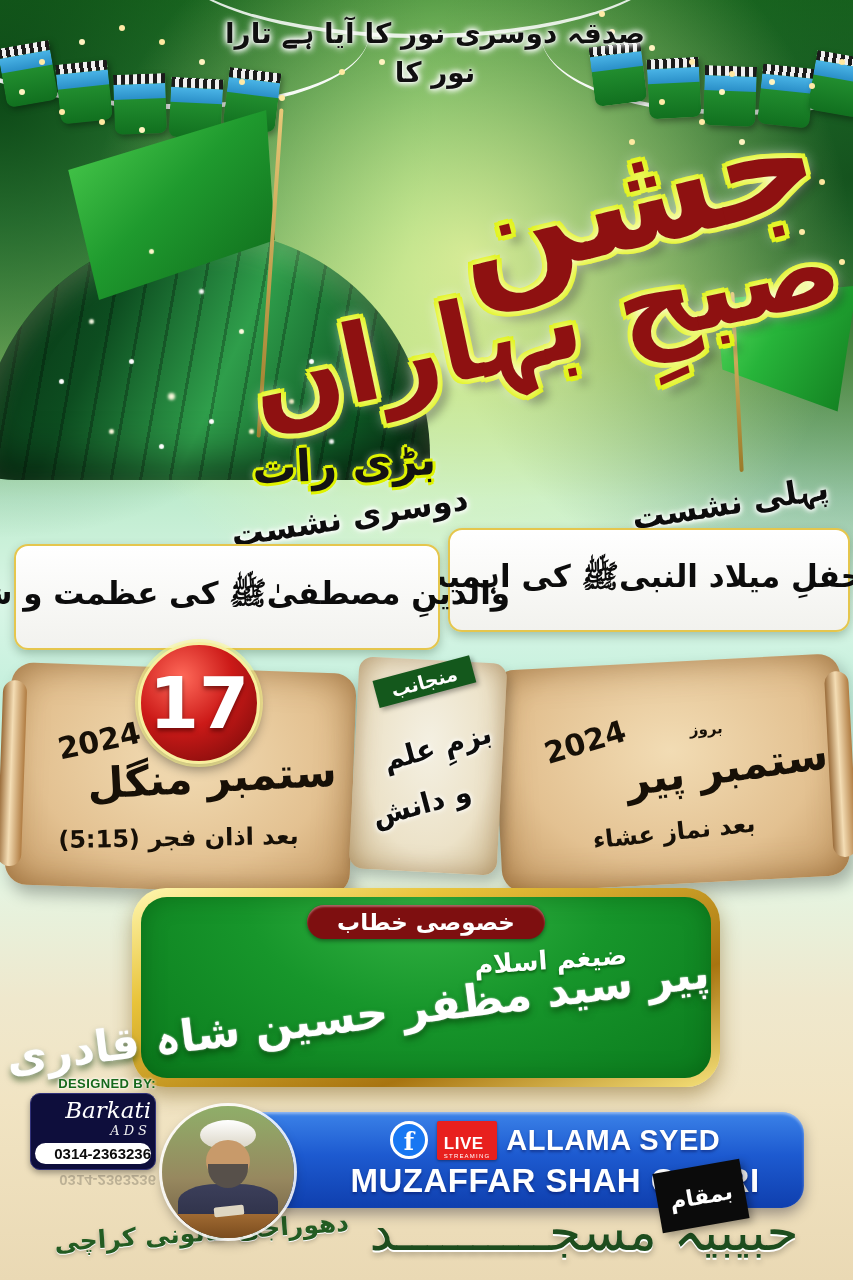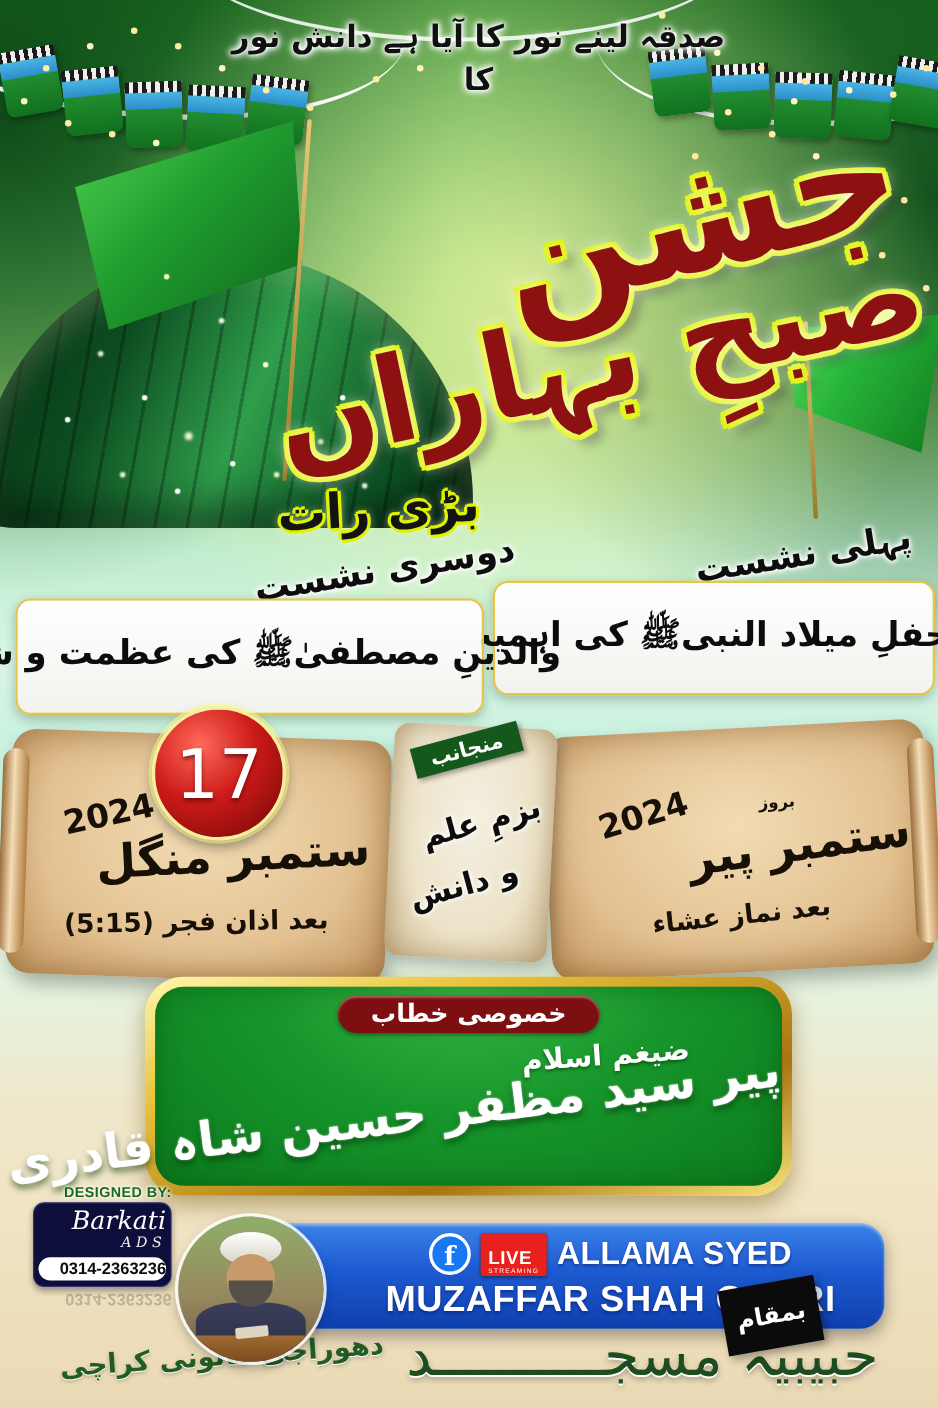--- a/index.html
+++ b/index.html
@@ -122,21 +122,21 @@
   .scroll-right{left:497px;top:662px;width:348px;height:222px;transform:rotate(-3deg);}
   .scroll-right::before{right:-8px;}
   .scroll-left{left:8px;top:668px;width:345px;height:222px;transform:rotate(2deg);}
   .scroll-left::before{left:-8px;}
   .day-circle{position:absolute;width:116px;height:116px;border-radius:50%;z-index:6;
     background:radial-gradient(circle at 35% 28%,#ff6a5a 0%,#cc1a18 45%,#6e0808 100%);
     border:3px solid #f7ef9e;box-shadow:0 0 0 3px rgba(255,255,140,.5),0 6px 12px rgba(0,0,0,.4);
     display:flex;align-items:center;justify-content:center;}
   .dc-right{left:588px;top:642px;}
   .dc-left{left:138px;top:642px;}
-  .day-num{font-size:62px;font-weight:normal;color:#fff;text-shadow:0 3px 4px rgba(60,0,0,.6);}
+  .day-num{font-size:72px;font-weight:bold;color:#fff;text-shadow:0 3px 4px rgba(60,0,0,.6);}
   .scroll .yr{position:absolute;left:48px;top:58px;font-size:30px;font-weight:bold;color:#171007;
     transform:rotate(-14deg);}
   .scroll .pfx{position:absolute;right:120px;top:60px;font-size:15px;font-weight:bold;color:#171007;}
   .scroll .mw{position:absolute;right:16px;top:84px;font-size:42px;font-weight:bold;color:#171007;
     transform:rotate(-5deg);white-space:nowrap;}
   .scroll .tm{position:absolute;left:0;right:0;top:156px;text-align:center;font-size:24px;
     font-weight:bold;color:#171007;transform:rotate(-3deg);white-space:nowrap;}
 
   .org-scroll{position:absolute;left:354px;top:660px;width:148px;height:212px;border-radius:14px;
     transform:rotate(3deg);
@@ -249,21 +249,21 @@
     <div class="finial"></div>
     <div class="dome"></div>
   </div>
   <div class="cloth-left"></div>
   <div class="pole pole-left"></div>
   <div class="cloth-right"></div>
   <div class="pole pole-right"></div>
   <div class="sparkles"></div>
 
   <div class="poetry ur">
-    <div>صدقہ لینے نور کا آیا ہے دانش نور کا</div>
+    <div>صدقہ دوسری نور کا آیا ہے تارا نور کا</div>
   </div>
 
   <div class="title-word title-w1 ur">جشن</div>
   <div class="title-word title-w2 ur">صبحِ بہاراں</div>
   <div class="subtitle ur">بڑی رات</div>
 
   <div class="session-heading sh-right ur">پہلی نشست</div>
   <div class="topic-box tb-right">
     <div class="topic-text ur">محفلِ میلاد النبیﷺ کی اہمیت</div>
   </div>

